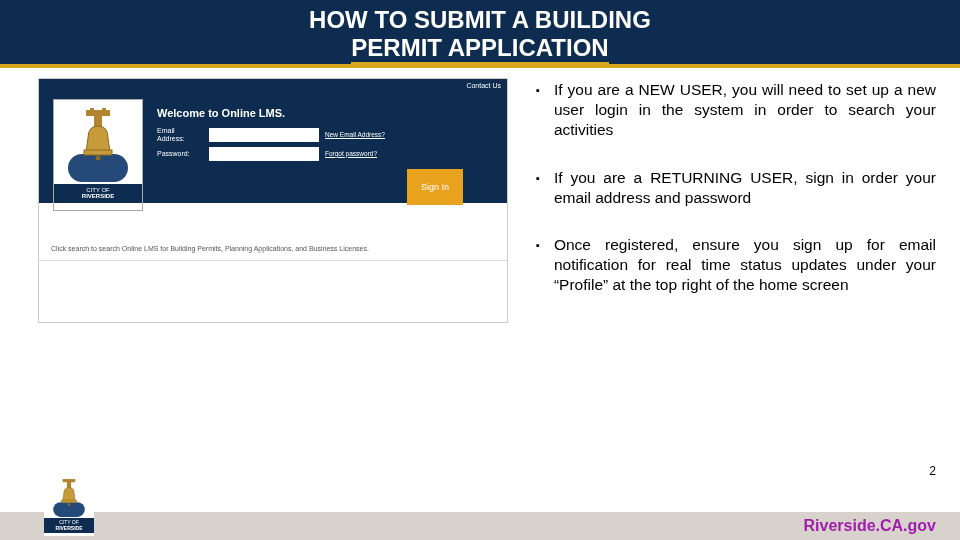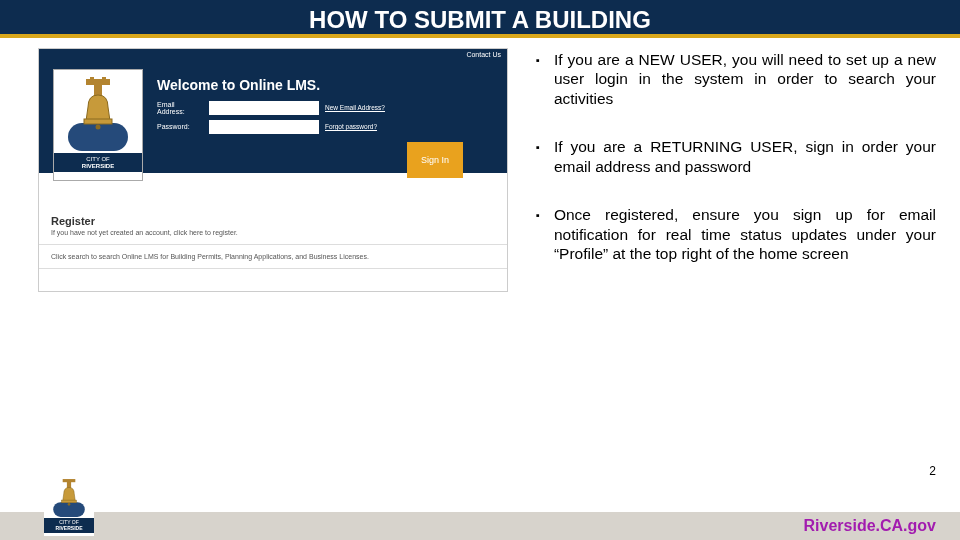--- a/index.html
+++ b/index.html
@@ -12,21 +12,21 @@
   .content { display: flex; padding: 10px 24px 0 38px; gap: 28px; }
 
   
   .shot { width: 470px; border: 1px solid #ccc; background: #fff; font-size: 8px; }
   .shot-top { background: #0d2c4f; height: 12px; display: flex; justify-content: flex-end; align-items: center; padding: 0 6px; color: #fff; font-size: 7px; }
   .shot-hero { background: #0d2c4f; height: 112px; display: flex; align-items: flex-start; padding: 8px 14px 0 14px; gap: 14px; }
   .logo-box { width: 90px; height: 112px; background: #fff; border: 1px solid #aaa; display: flex; align-items: center; justify-content: center; flex-direction: column; }
   .logo-svg { width: 64px; height: 76px; }
   .city-label { background: #0d2c4f; color: #fff; font-size: 6px; text-align: center; padding: 3px 2px; width: 100%; line-height: 1.1; }
   .login-area { flex: 1; color: #fff; padding-top: 8px; }
-  .login-area .welcome { font-size: 14px; font-weight: bold; margin-bottom: 8px; }
+  .login-area .welcome { font-size: 11px; font-weight: bold; margin-bottom: 8px; }
   .login-row { display: flex; align-items: center; gap: 6px; margin-bottom: 4px; }
   .login-row .lbl { width: 46px; font-size: 7px; line-height: 1.1; }
   .login-row input { width: 110px; height: 14px; background: #fff; border: none; font-size: 8px; padding: 0 2px; }
   .login-links { font-size: 6.5px; text-decoration: underline; line-height: 1.2; }
   .signin-btn { background: #e9a21e; color: #fff; font-size: 9px; padding: 13px 14px; border: none; margin-top: 4px; float: right; margin-right: 30px; }
   .shot-body { padding: 0; }
   .shot-sec { border-bottom: 1px solid #ddd; padding: 8px 12px; }
   .shot-sec h3 { font-size: 11px; font-weight: bold; color: #333; margin-bottom: 2px; }
   .shot-sec p { font-size: 7px; color: #555; }
 
@@ -43,20 +43,21 @@
   .footer-logo svg { width: 40px; height: 40px; }
   .footer-logo .city-label { font-size: 5px; padding: 2px 1px; }
   .footer-text { position: absolute; right: 24px; bottom: 5px; font-weight: bold; font-size: 16px; color: #a21caf; }
 </style>
 </head>
 <body>
 
 <div class="title-band">
   <h1>
     <span>HOW TO SUBMIT A BUILDING</span><br>
+    <span class="underline">PERMIT APPLICATION</span>
   </h1>
 </div>
 
 <div class="content">
 
   <div class="shot">
     <div class="shot-top">
       <span>Contact Us</span>
     </div>
     <div class="shot-hero">
@@ -88,24 +89,20 @@
           <input type="password" style="">
           <div class="login-links">Forgot password?</div>
         </div>
         <button class="signin-btn">Sign In</button>
         <div style="clear:both"></div>
       </div>
     </div>
     <div class="shot-body">
       <div class="shot-sec" style="height:34px;border-bottom:none"></div>
       <div class="shot-sec">
-        <h3>Register</h3>
-        <p>If you have not yet created an account, click here to register.</p>
-      </div>
-      <div class="shot-sec">
         <p>Click search to search Online LMS for Building Permits, Planning Applications, and Business Licenses.</p>
       </div>
     </div>
   </div>
 
   <ul class="bullets">
     <li>
       <span class="sq">▪</span>
       <span>If you are a NEW USER, you will need to set up a new user login in the system in order to search your activities</span>
     </li>

